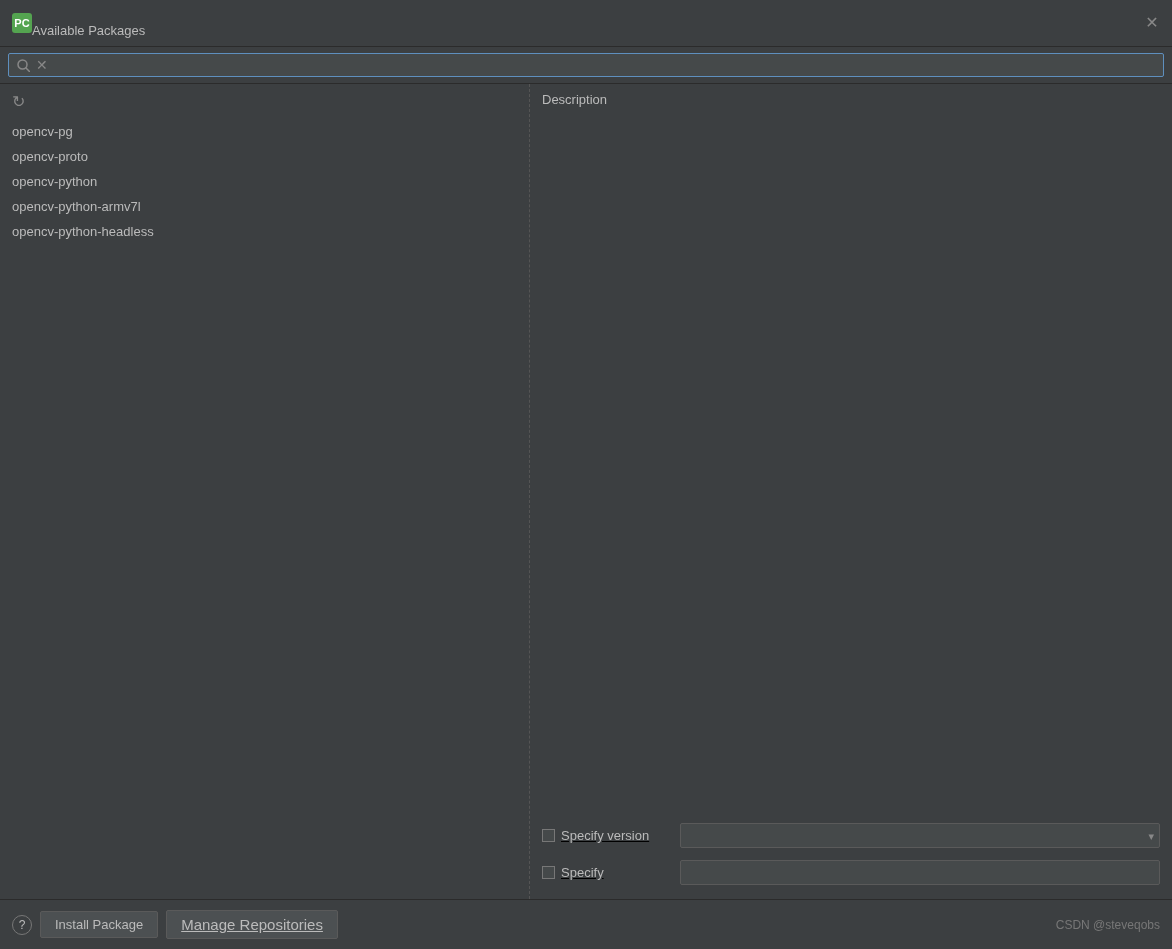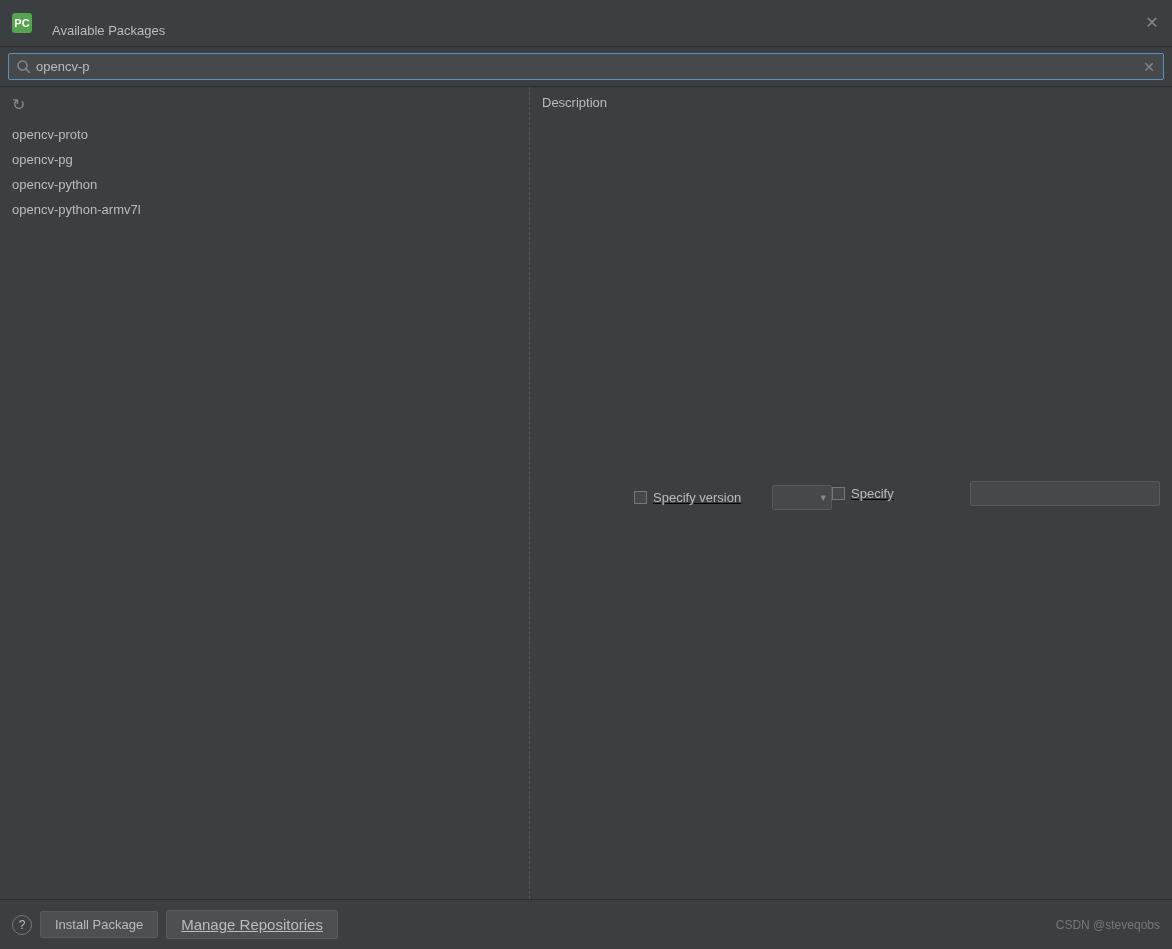--- a/index.html
+++ b/index.html
@@ -33,21 +33,21 @@
       display: flex;
       align-items: center;
       justify-content: space-between;
       border-bottom: 1px solid #2b2b2b;
       min-height: 38px;
     }
 
     .title-bar-left {
       display: flex;
       align-items: center;
-      gap: 20px;
+      gap: 0;
     }
 
     .app-icon {
       width: 20px;
       height: 20px;
       background: #54a450;
       border-radius: 3px;
       display: flex;
       align-items: center;
       justify-content: center;
@@ -147,21 +147,21 @@
       padding: 5px 12px;
       color: #bbbbbb;
       cursor: pointer;
       font-size: 13px;
     }
 
     .right-panel {
       flex: 1;
       background: #3c3f41;
       display: flex;
-      flex-direction: row;
+      flex-direction: column;
       padding: 8px 12px;
     }
 
     .description-label {
       color: #bbbbbb;
       font-size: 13px;
       margin-bottom: 8px;
     }
 
     .description-area {
@@ -329,41 +329,43 @@
   </div>
 
   <div class="search-bar">
     <div class="search-container">
       <div class="search-icon-wrapper">
         <svg width="13" height="13" viewBox="0 0 13 13" fill="none">
           <circle cx="5.5" cy="5.5" r="4.5" stroke="#888888" stroke-width="1.5"></circle>
           <line x1="9" y1="9" x2="12.5" y2="12.5" stroke="#888888" stroke-width="1.5" stroke-linecap="round"></line>
         </svg>
       </div>
-      <input type="text" class="search-input" value="opencv-p" style="">
       <div class="search-clear">✕</div>
     </div>
   </div>
 
   <div class="main-content">
 
     <div class="left-panel">
       <div class="loading-indicator">↻</div>
       <ul class="package-list">
         <li class="package-item">
-          <span>opencv-proto</span>
+          <span>opencv-pg</span>
         </li>
         <li class="package-item">
-          <span>opencv-pg</span>
+          <span>opencv-proto</span>
         </li>
         <li class="package-item">
           <span>opencv-python</span>
         </li>
         <li class="package-item">
           <span>opencv-python-armv7l</span>
+        </li>
+        <li class="package-item">
+          <span>opencv-python-headless</span>
         </li>
       </ul>
     </div>
 
     <div class="right-panel">
       <div class="description-label">Description</div>
       <div class="description-area"></div>
 
       <div class="version-row">
         <div class="checkbox-wrapper">

